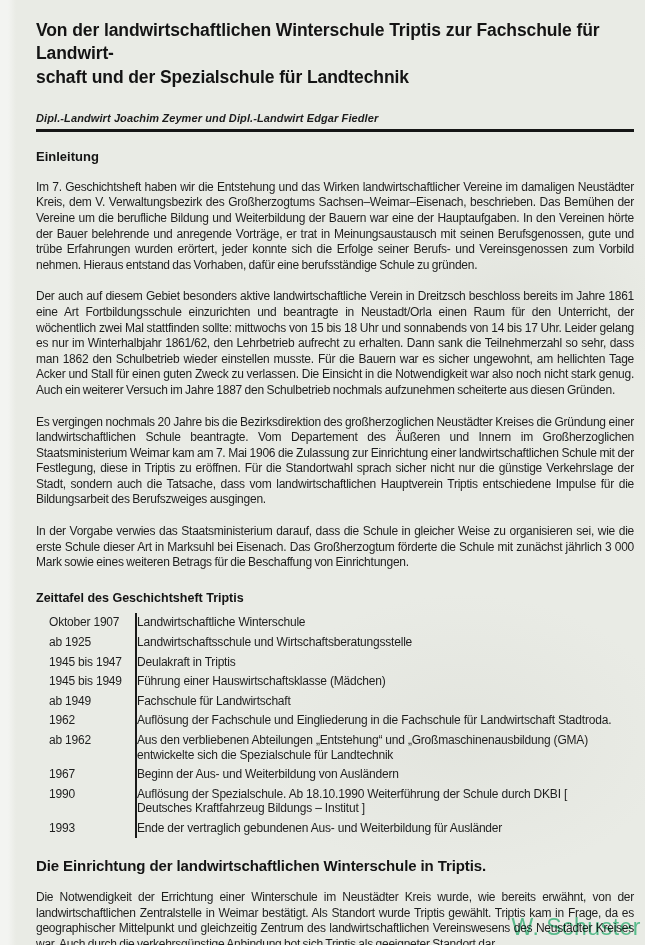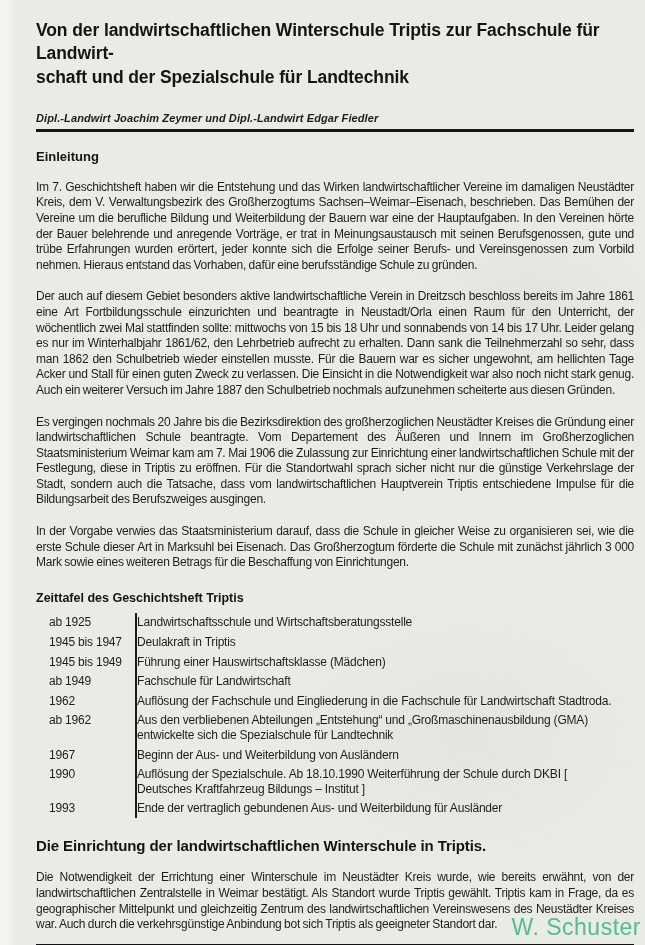--- a/index.html
+++ b/index.html
@@ -69,20 +69,24 @@
   <p class="body">Im 7. Geschichtsheft haben wir die Entstehung und das Wirken landwirtschaftlicher Vereine im damaligen Neustädter Kreis, dem V. Verwaltungsbezirk des Großherzogtums Sachsen–Weimar–Eisenach, beschrieben. Das Bemühen der Vereine um die berufliche Bildung und Weiterbildung der Bauern war eine der Hauptaufgaben. In den Vereinen hörte der Bauer belehrende und anregende Vorträge, er trat in Meinungsaustausch mit seinen Berufsgenossen, gute und trübe Erfahrungen wurden erörtert, jeder konnte sich die Erfolge seiner Berufs- und Vereinsgenossen zum Vorbild nehmen. Hieraus entstand das Vorhaben, dafür eine berufsständige Schule zu gründen.</p>
   <p class="body">Der auch auf diesem Gebiet besonders aktive landwirtschaftliche Verein in Dreitzsch beschloss bereits im Jahre 1861 eine Art Fortbildungsschule einzurichten und beantragte in Neustadt/Orla einen Raum für den Unterricht, der wöchentlich zwei Mal stattfinden sollte: mittwochs von 15 bis 18 Uhr und sonnabends von 14 bis 17 Uhr. Leider gelang es nur im Winterhalbjahr 1861/62, den Lehrbetrieb aufrecht zu erhalten. Dann sank die Teilnehmerzahl so sehr, dass man 1862 den Schulbetrieb wieder einstellen musste. Für die Bauern war es sicher ungewohnt, am hellichten Tage Acker und Stall für einen guten Zweck zu verlassen. Die Einsicht in die Notwendigkeit war also noch nicht stark genug. Auch ein weiterer Versuch im Jahre 1887 den Schulbetrieb nochmals aufzunehmen scheiterte aus diesen Gründen.</p>
   <p class="body">Es vergingen nochmals 20 Jahre bis die Bezirksdirektion des großherzoglichen Neustädter Kreises die Gründung einer landwirtschaftlichen Schule beantragte. Vom Departement des Äußeren und Innern im Großherzoglichen Staatsministerium Weimar kam am 7. Mai 1906 die Zulassung zur Einrichtung einer landwirtschaftlichen Schule mit der Festlegung, diese in Triptis zu eröffnen. Für die Standortwahl sprach sicher nicht nur die günstige Verkehrslage der Stadt, sondern auch die Tatsache, dass vom landwirtschaftlichen Hauptverein Triptis entschiedene Impulse für die Bildungsarbeit des Berufszweiges ausgingen.</p>
   <p class="body">In der Vorgabe verwies das Staatsministerium darauf, dass die Schule in gleicher Weise zu organisieren sei, wie die erste Schule dieser Art in Marksuhl bei Eisenach. Das Großherzogtum förderte die Schule mit zunächst jährlich 3 000 Mark sowie eines weiteren Betrags für die Beschaffung von Einrichtungen.</p>
 
   <div class="tl-heading">Zeittafel des Geschichtsheft Triptis</div>
 
   <table class="timeline">
     <tbody>
       <tr>
+        <td class="tl-period">Oktober 1907</td>
+        <td class="tl-event">Landwirtschaftliche Winterschule</td>
+      </tr>
+      <tr>
         <td class="tl-period">ab 1925</td>
         <td class="tl-event">Landwirtschaftsschule und Wirtschaftsberatungsstelle</td>
       </tr>
       <tr>
         <td class="tl-period">1945 bis 1947</td>
         <td class="tl-event">Deulakraft in Triptis</td>
       </tr>
       <tr>
         <td class="tl-period">1945 bis 1949</td>
         <td class="tl-event">Führung einer Hauswirtschaftsklasse (Mädchen)</td>

